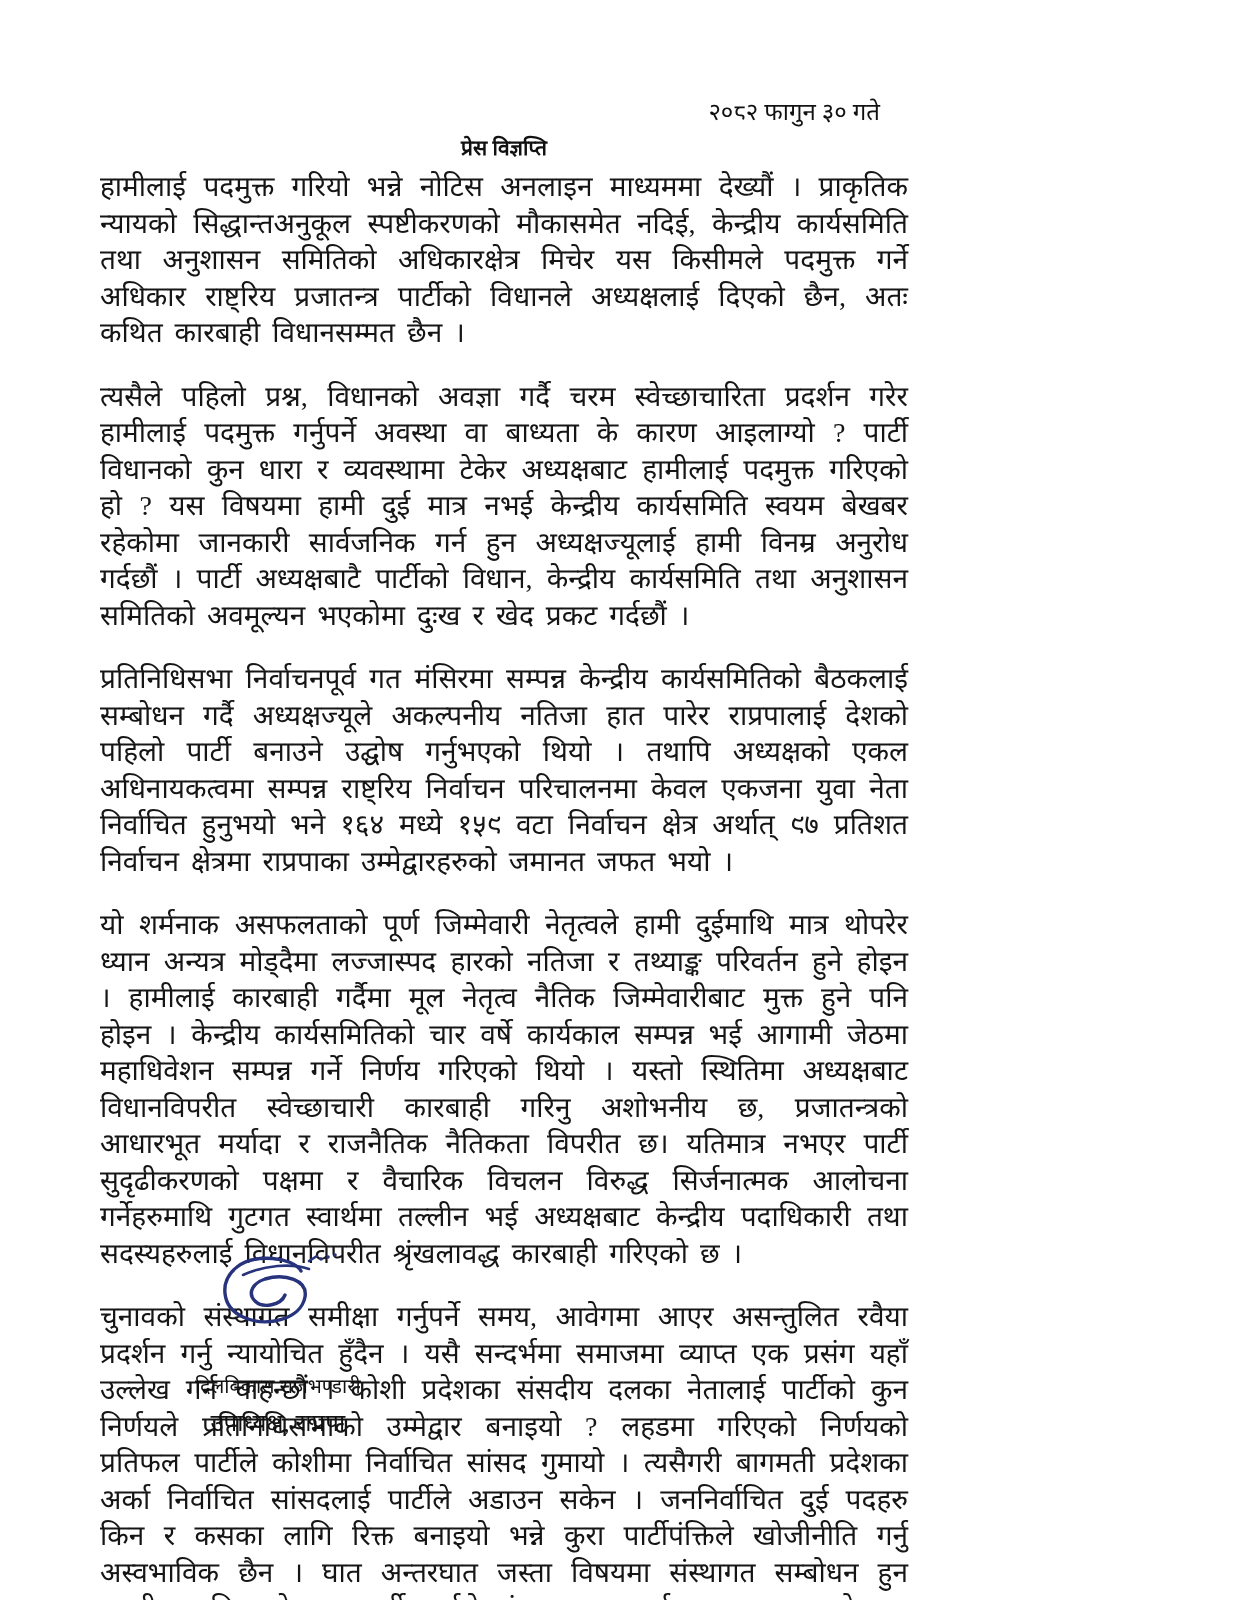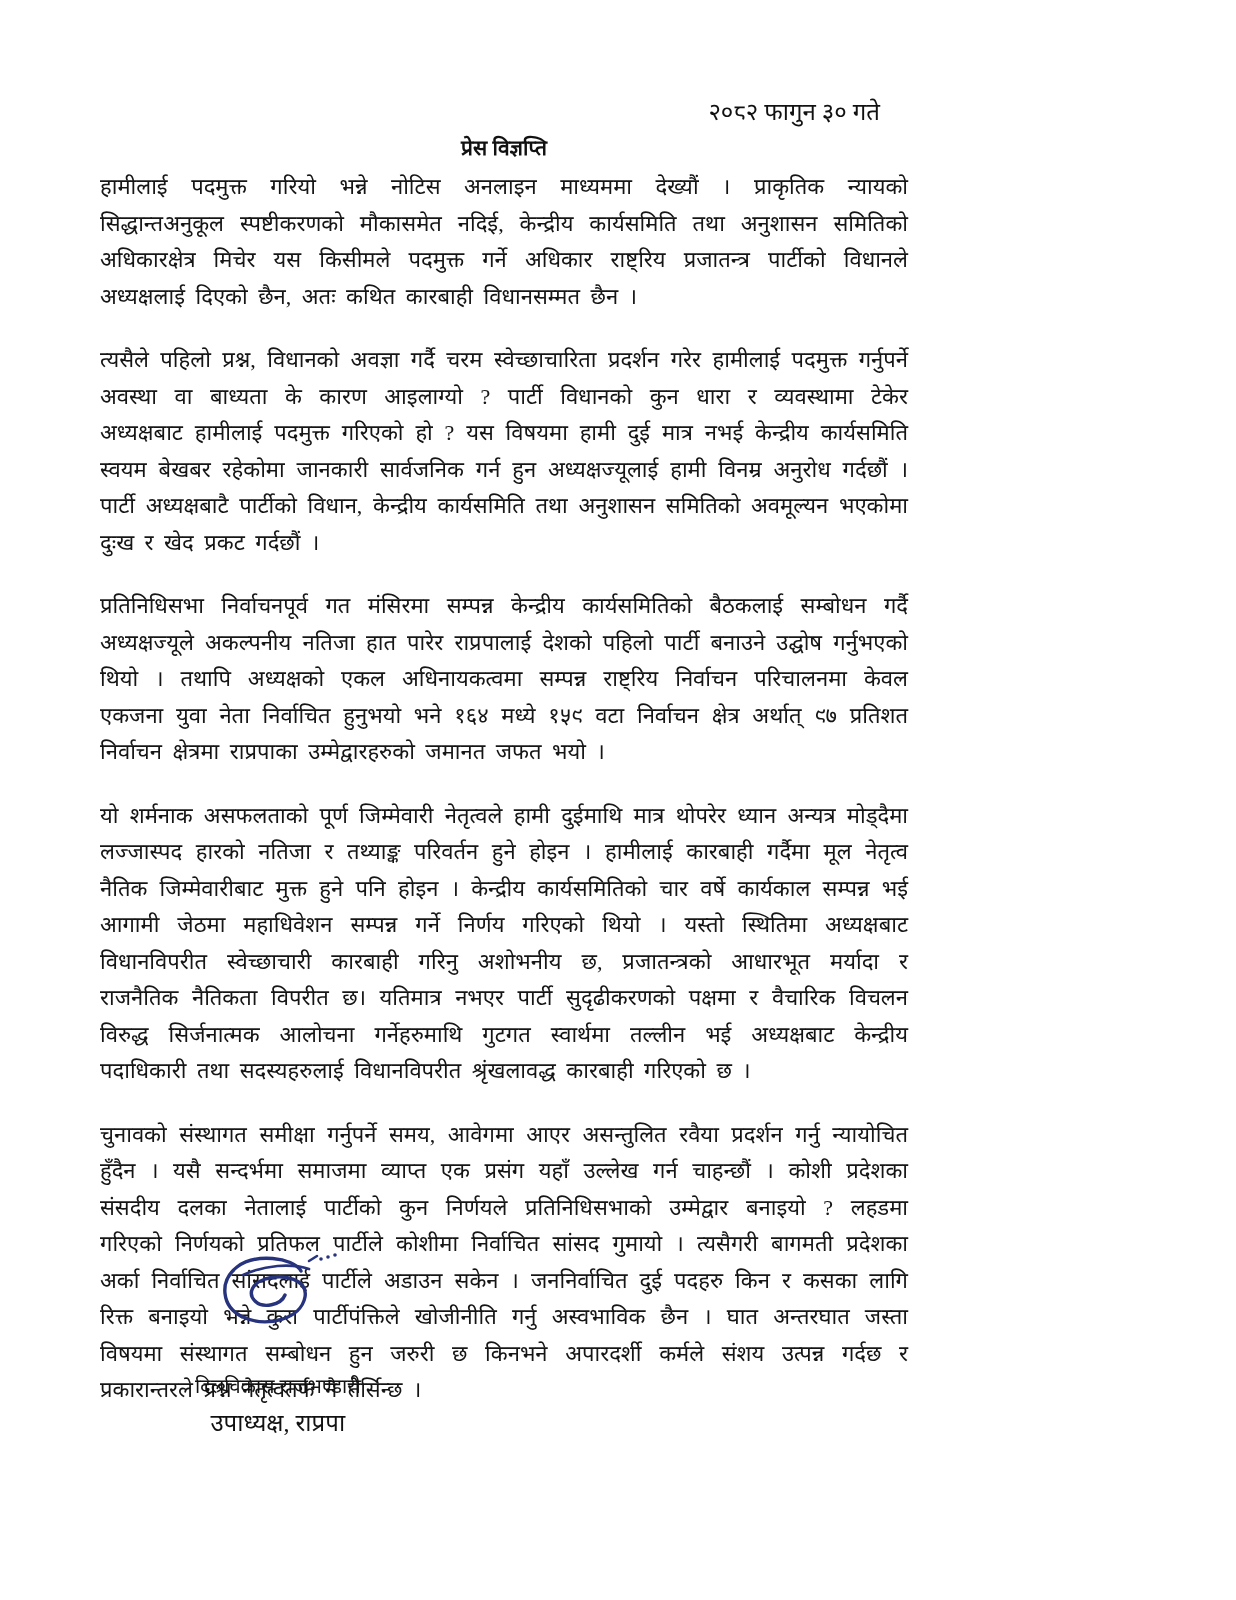--- a/index.html
+++ b/index.html
@@ -24,21 +24,21 @@
     padding-right: 28px;
   }
   .doc-title {
     text-align: center;
     font-weight: bold;
     font-size: 21px;
     line-height: 38px;
     margin-bottom: 2px;
   }
   .body-text p {
-    font-size: 22px;
+    font-size: 28px;
     line-height: 36.5px;
     text-align: justify;
     word-spacing: 5px;
     color: #151515;
   }
   .body-text p + p { margin-top: 27px; }
   .sig-row {
     position: absolute;
     left: 100px;
     right: 96px;

